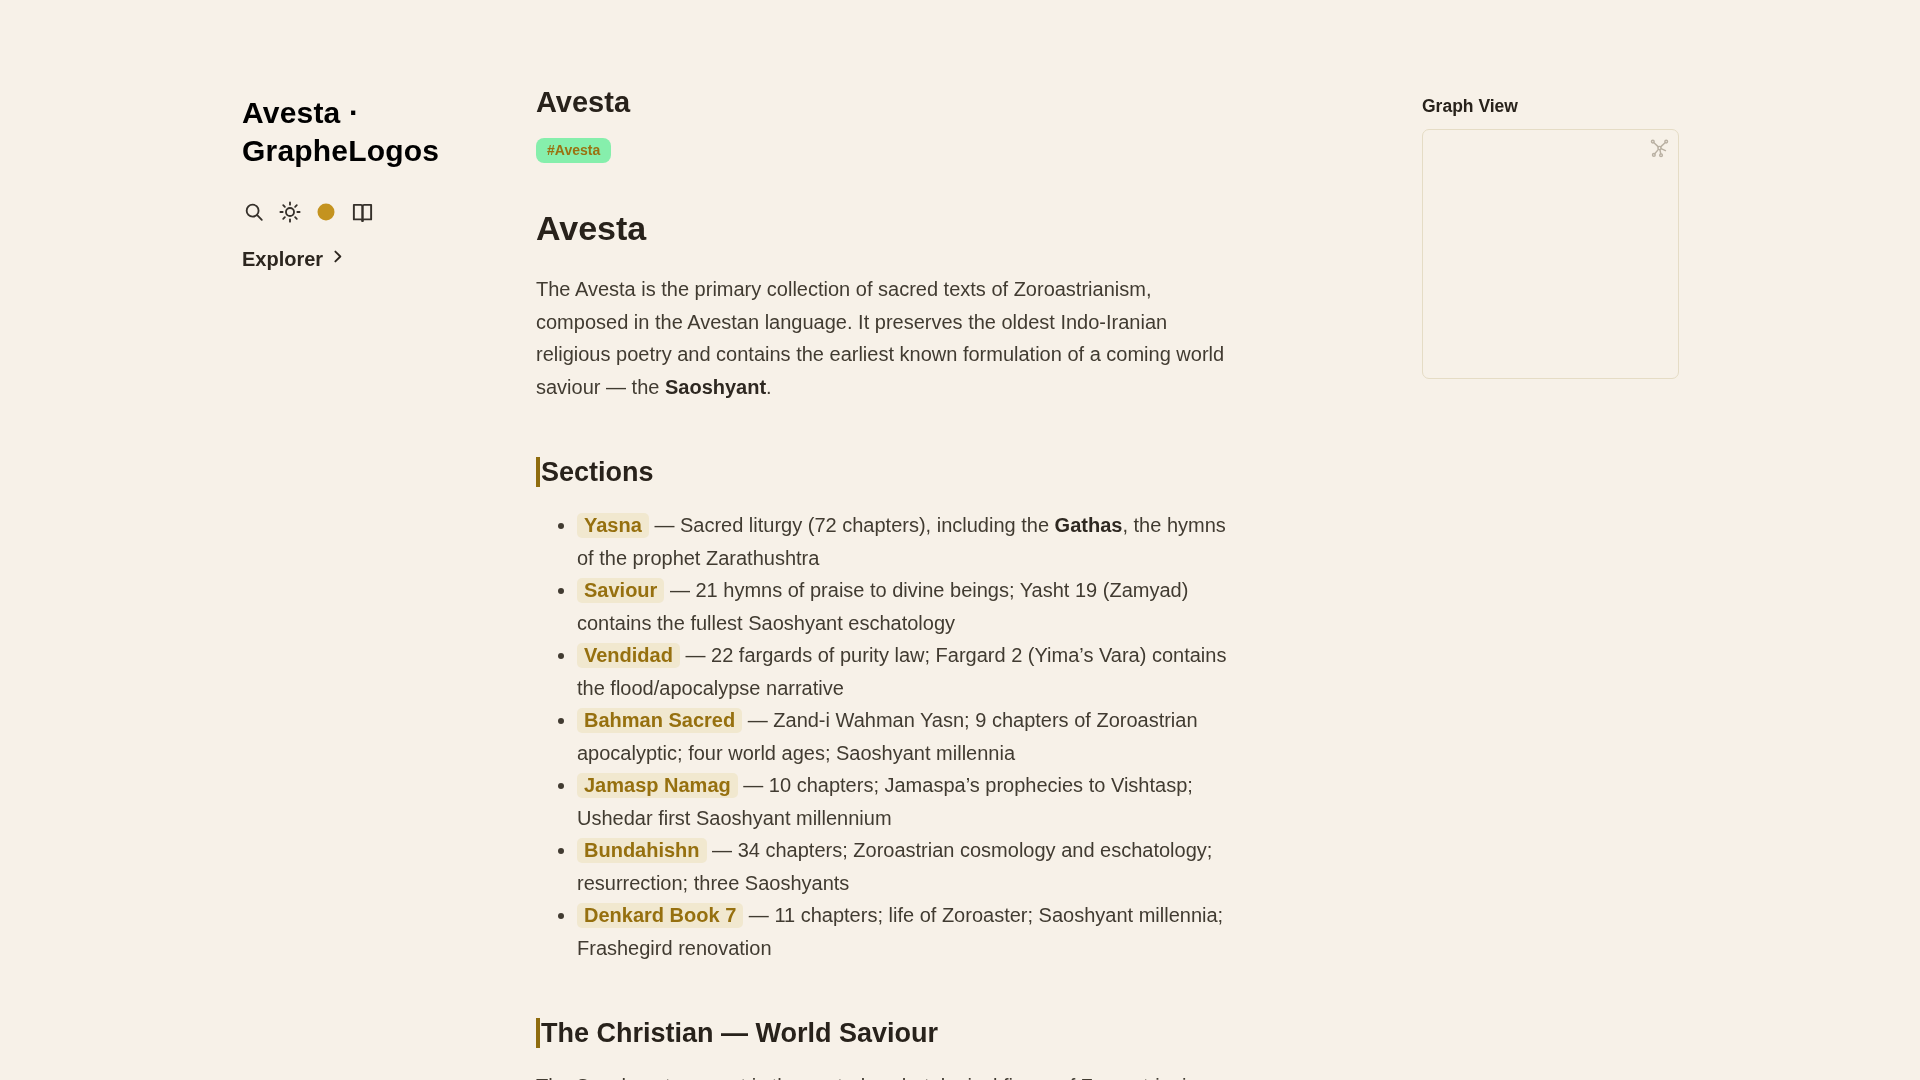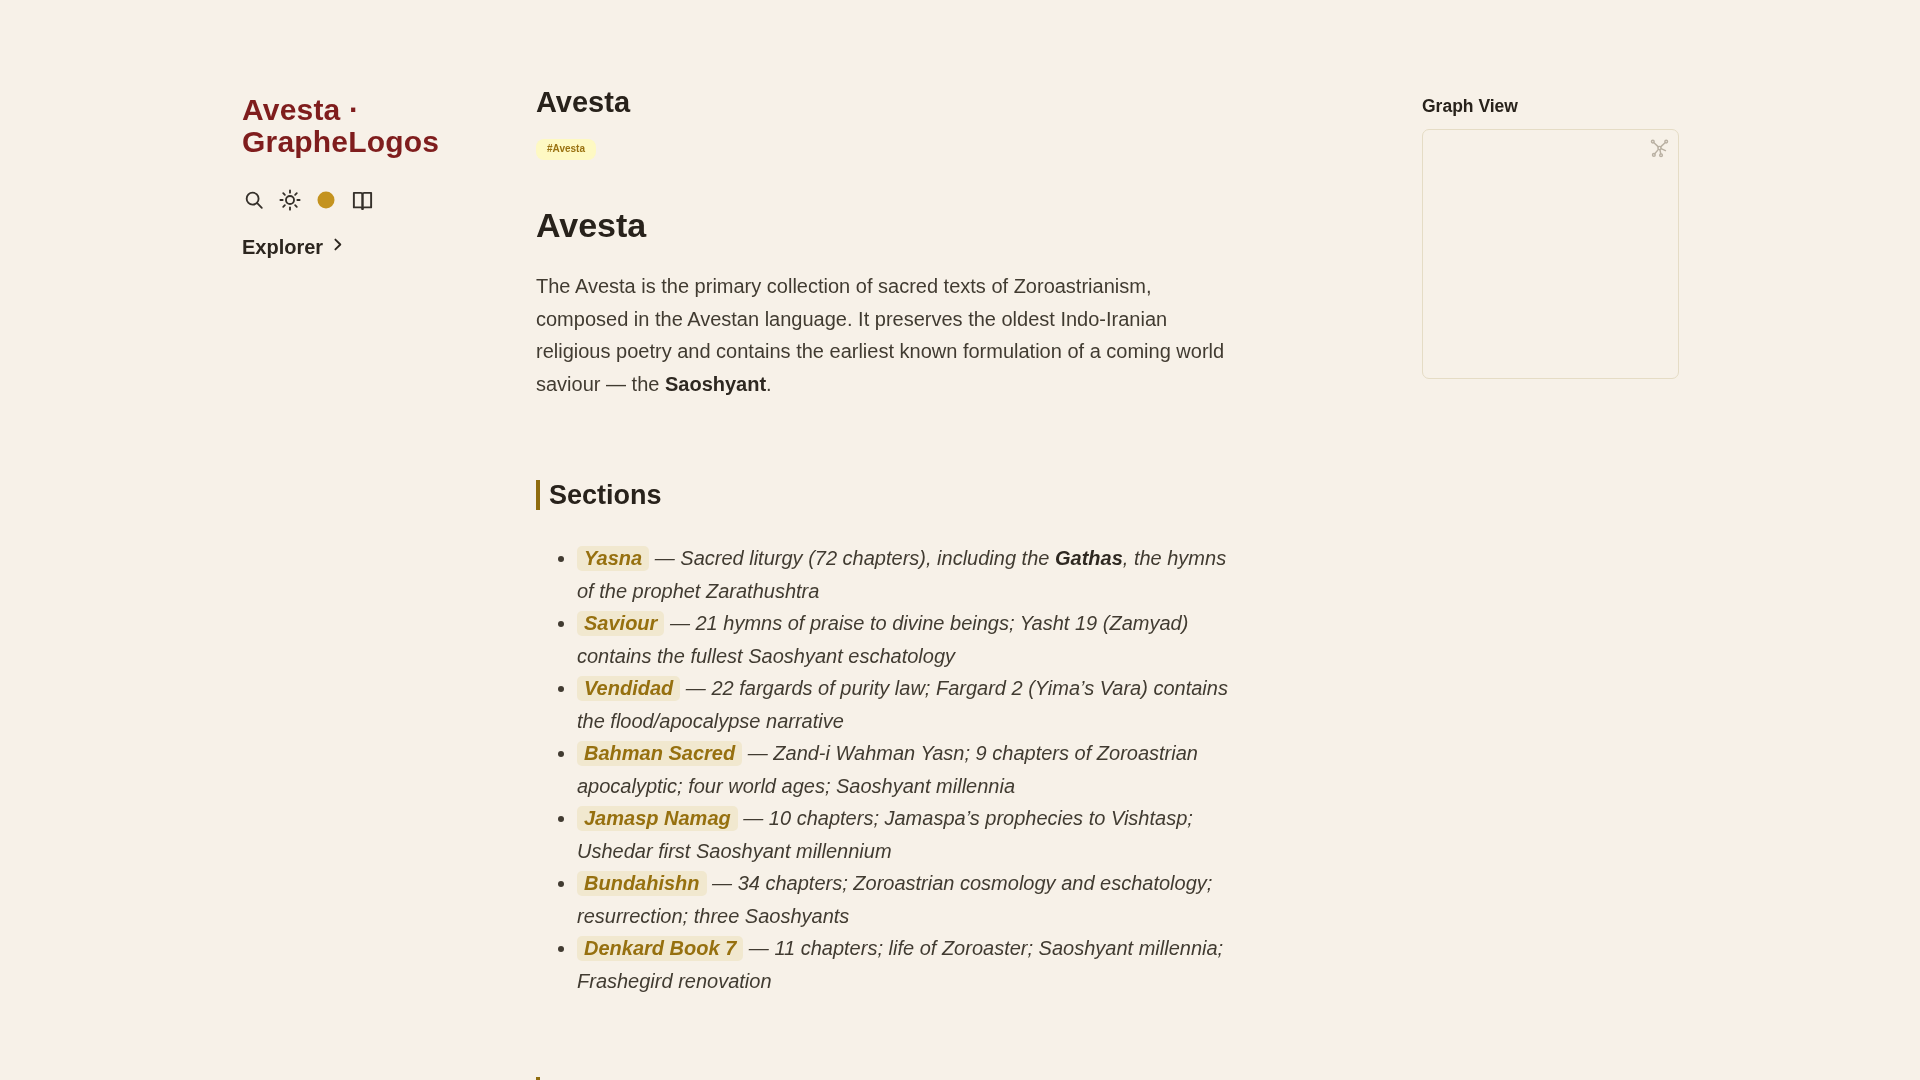--- a/index.html
+++ b/index.html
@@ -8,51 +8,51 @@
     background:#f7f1e8;
     font-family:"Liberation Sans", sans-serif;
     color:#413b31;
     overflow:hidden;
     position:relative;
   }
 
   
   .sidebar { position:absolute; left:242px; top:94px; width:250px; }
   .site-title {
-    font-size:30px; line-height:32px; font-weight:700;
-    color:#7f1d1d; letter-spacing:0.2px; cursor:pointer;
+    font-size:30px; line-height:38px; font-weight:700;
+    color:#000000; letter-spacing:0.2px; cursor:pointer;
   }
   .icon-row { margin-top:30px; display:flex; align-items:center; gap:12px; }
   .icon-btn {
     width:24px; height:24px; display:flex; align-items:center; justify-content:center;
     background:none; border:none; cursor:pointer; padding:0;
   }
   .icon-btn svg { display:block; }
   .explorer-row {
     margin-top:24px; display:flex; align-items:flex-start; gap:6px; cursor:pointer;
   }
   .explorer-label { font-size:20px; font-weight:700; color:#2c261f; }
 
   
   .main { position:absolute; left:536px; top:84px; width:700px; }
   .page-title { font-size:29px; line-height:36px; font-weight:700; color:#28221b; }
   .tag-row { margin-top:18px; }
   .tag-pill {
-    display:inline-block; background:#fef9c3; color:#9a7211;
-    font-size:10px; font-weight:700; line-height:1;
+    display:inline-block; background:#86efac; color:#9a7211;
+    font-size:14px; font-weight:700; line-height:1;
     padding:5px 11px 6px; border-radius:8px; cursor:pointer;
   }
   .article-title { margin-top:44px; font-size:34px; line-height:42px; font-weight:700; color:#28221b; }
   .intro { margin-top:24px; font-size:20px; line-height:32.5px; color:#413b31; }
   .intro b, .li-text b { color:#2e2821;text-align:center; }
   .section-h {
-    margin-top:80px; font-size:27px; line-height:30px; font-weight:700; color:#28221b;
-    border-left:4px solid #8f6c0e; padding-left:9px;
+    margin-top:54px; font-size:27px; line-height:30px; font-weight:700; color:#28221b;
+    border-left:4px solid #8f6c0e; padding-left:1px;
   }
-  .sections-list { margin-top:32px; padding-left:41px; list-style:disc;font-style:italic; }
+  .sections-list { margin-top:22px; padding-left:41px; list-style:disc; }
   .sections-list li { font-size:20px; line-height:32.5px; color:#413b31; }
   .wiki-link {
     background:#f1e8cf; color:#96700f; font-weight:700;
     padding:1px 7px 2px; border-radius:5px; text-decoration:none; cursor:pointer;
   }
   .body-p { margin-top:22px; font-size:20px; line-height:32.5px; color:#413b31; }
 
   
   .graph-panel { position:absolute; left:1422px; top:96px; width:288px; }
   .graph-title { font-size:17.5px; font-weight:700; color:#28221b; }

